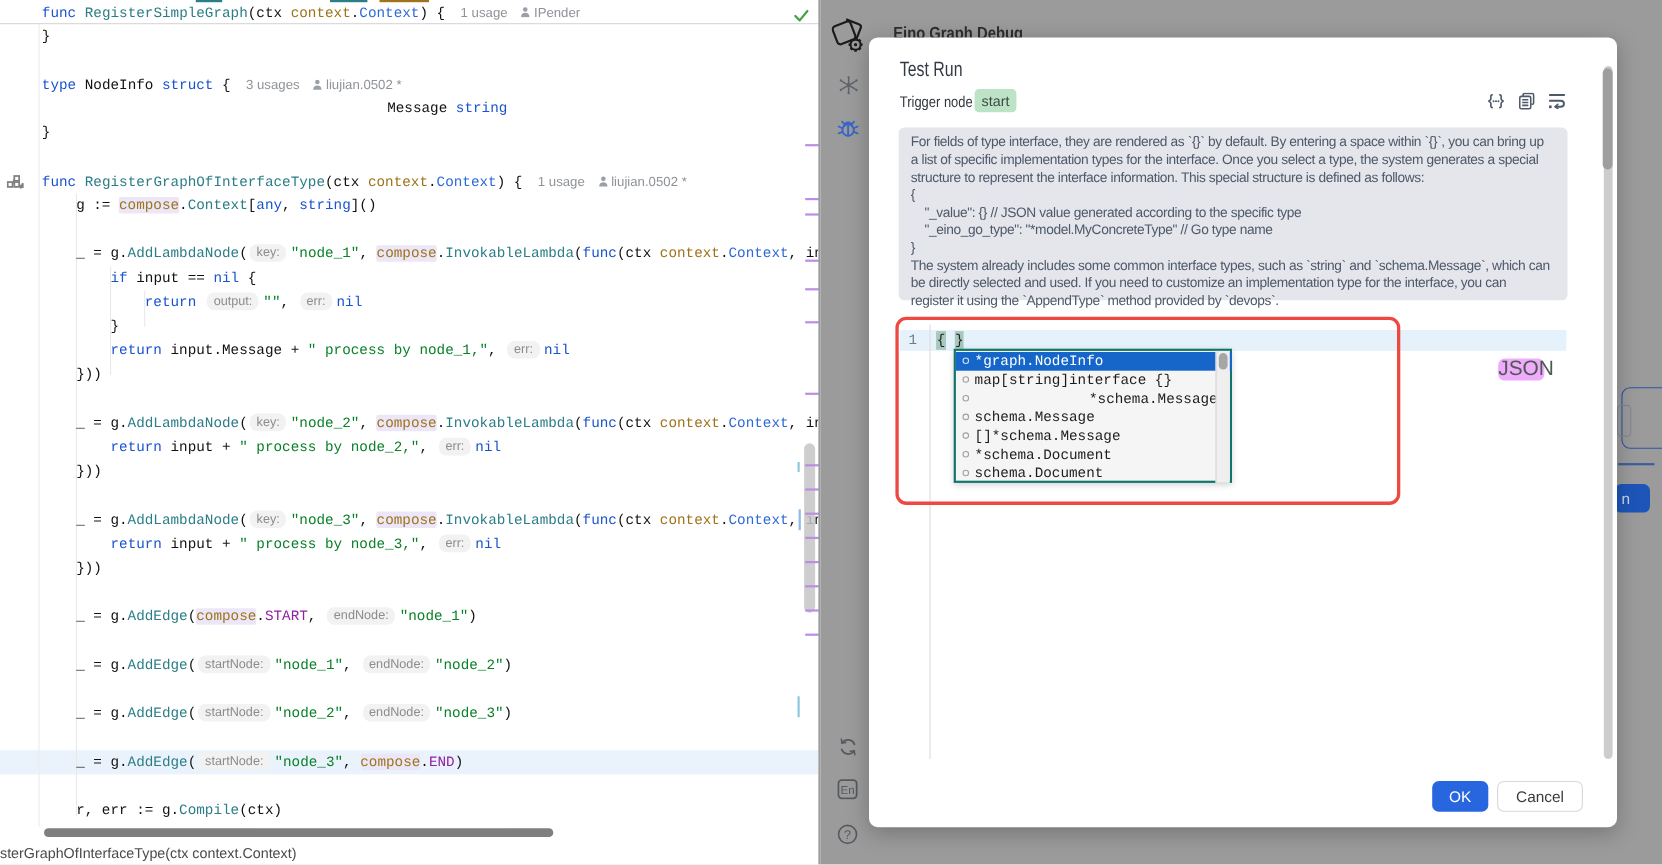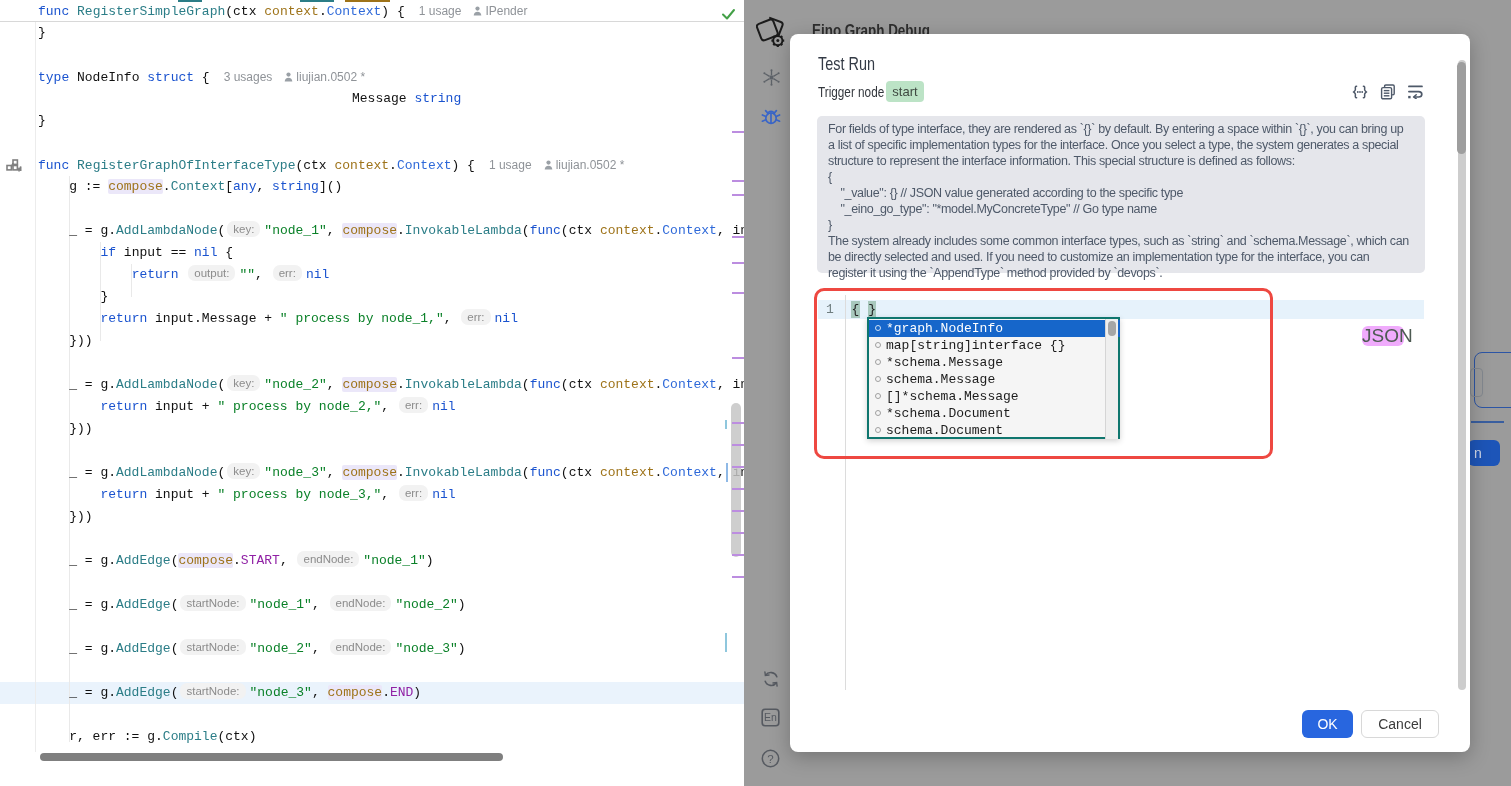--- a/index.html
+++ b/index.html
@@ -229,20 +229,21 @@
     <div class="pd" style="top:466px;"></div>
     <div class="pd" style="top:488px;"></div>
     <div class="pd" style="top:510px;"></div>
     <div class="pd" style="top:532px;"></div>
     <div class="pd" style="top:554px;"></div>
     <div class="pd" style="top:576px;"></div>
     <div class="cyt" style="top:420px; height:9px;"></div>
     <div class="cyt" style="top:633px; height:19px;"></div>
     <div id="caret2"></div>
     <div id="hthumb"></div>
+    <div id="crumbs">sterGraphOfInterfaceType(ctx context.Context)</div>
   </div>
   <div id="editor-border"></div>
 
   <div id="dialog">
     <div id="dtitle">Test Run</div>
     <div id="trignode">Trigger node</div>
     <div id="startchip">start</div>
     <svg style="position:absolute; left:562px; top:51px;" width="16" height="14" viewBox="0 0 16 14">
       <g fill="none" stroke="#4e5969" stroke-width="1.5" stroke-linecap="round">
         <path d="M4.6 1.2 C2.8 1.2 3.4 3.4 3.4 4.6 C3.4 5.8 2.4 6.3 1.6 7 C2.4 7.7 3.4 8.2 3.4 9.4 C3.4 10.6 2.8 12.8 4.6 12.8"></path>
@@ -285,21 +286,21 @@
       <div id="cmactive"></div>
       <div id="cmgut"></div>
       <div id="cmnum">1</div>
       <div id="cmline1"><span class="brhl">{</span> <span class="brhl">}</span></div>
       <div id="jsonbadge">JSON</div>
     </div>
     <div id="redbox"></div>
     <div id="popup">
       <div class="prow sel" style="top:1px;"><span class="circ"></span>*graph.NodeInfo</div>
       <div class="prow" style="top:18px;"><span class="circ"></span>map[string]interface {}</div>
-      <div class="prow" style="top:35px;"><span class="circ"></span>*schema.Message</div>
+      <div class="prow" style="top:35px;text-align:right;"><span class="circ"></span>*schema.Message</div>
       <div class="prow" style="top:52px;"><span class="circ"></span>schema.Message</div>
       <div class="prow" style="top:69px;"><span class="circ"></span>[]*schema.Message</div>
       <div class="prow" style="top:86px;"><span class="circ"></span>*schema.Document</div>
       <div class="prow" style="top:103px;"><span class="circ"></span>schema.Document</div>
       <div id="pscroll">
           <div id="pthumb"></div>
         </div>
     </div>
     <div style="position:absolute; left:668px; top:26px; width:8px; height:630px; background:#cdcdcd; border-radius:4px;"></div>
     <div id="dscroll"></div>

